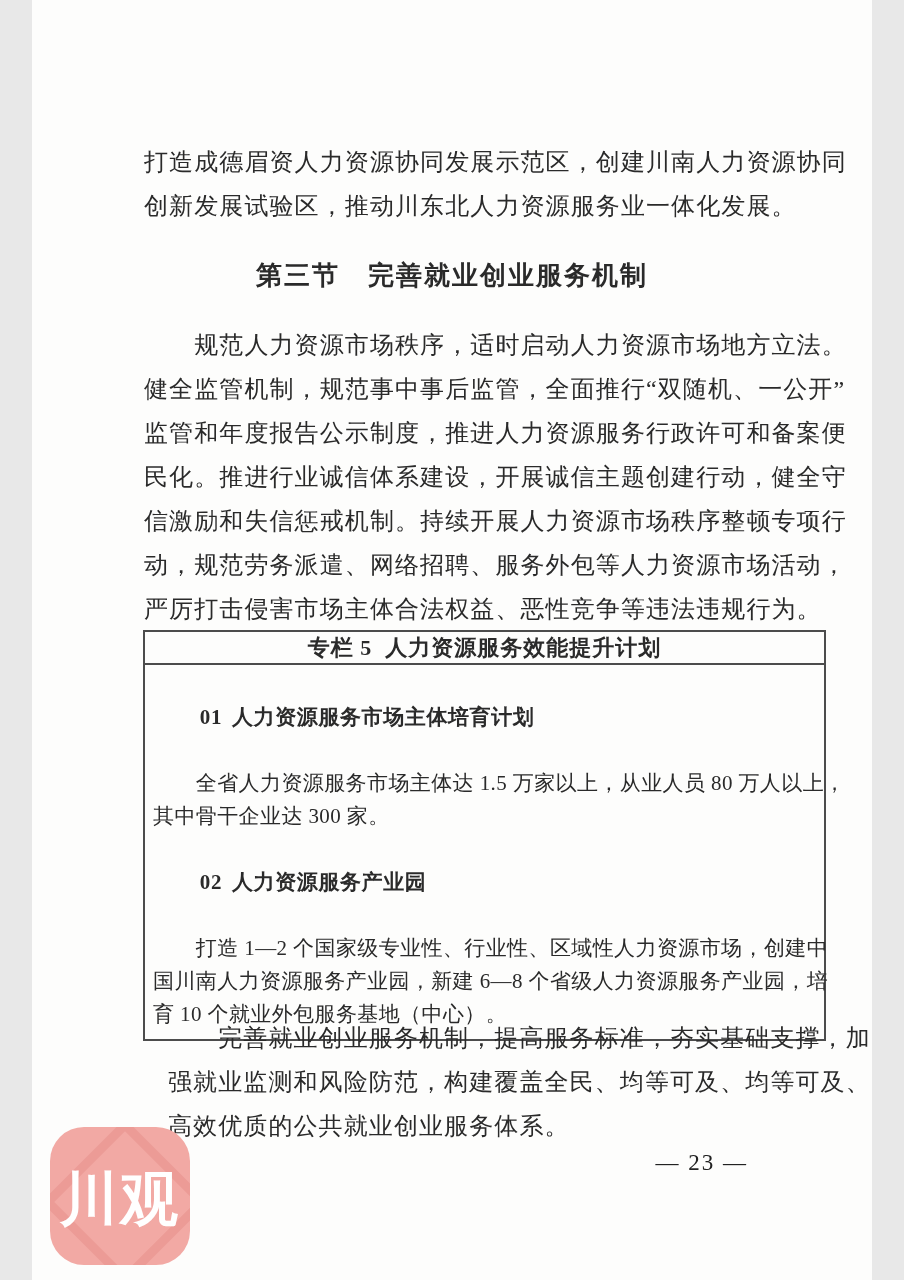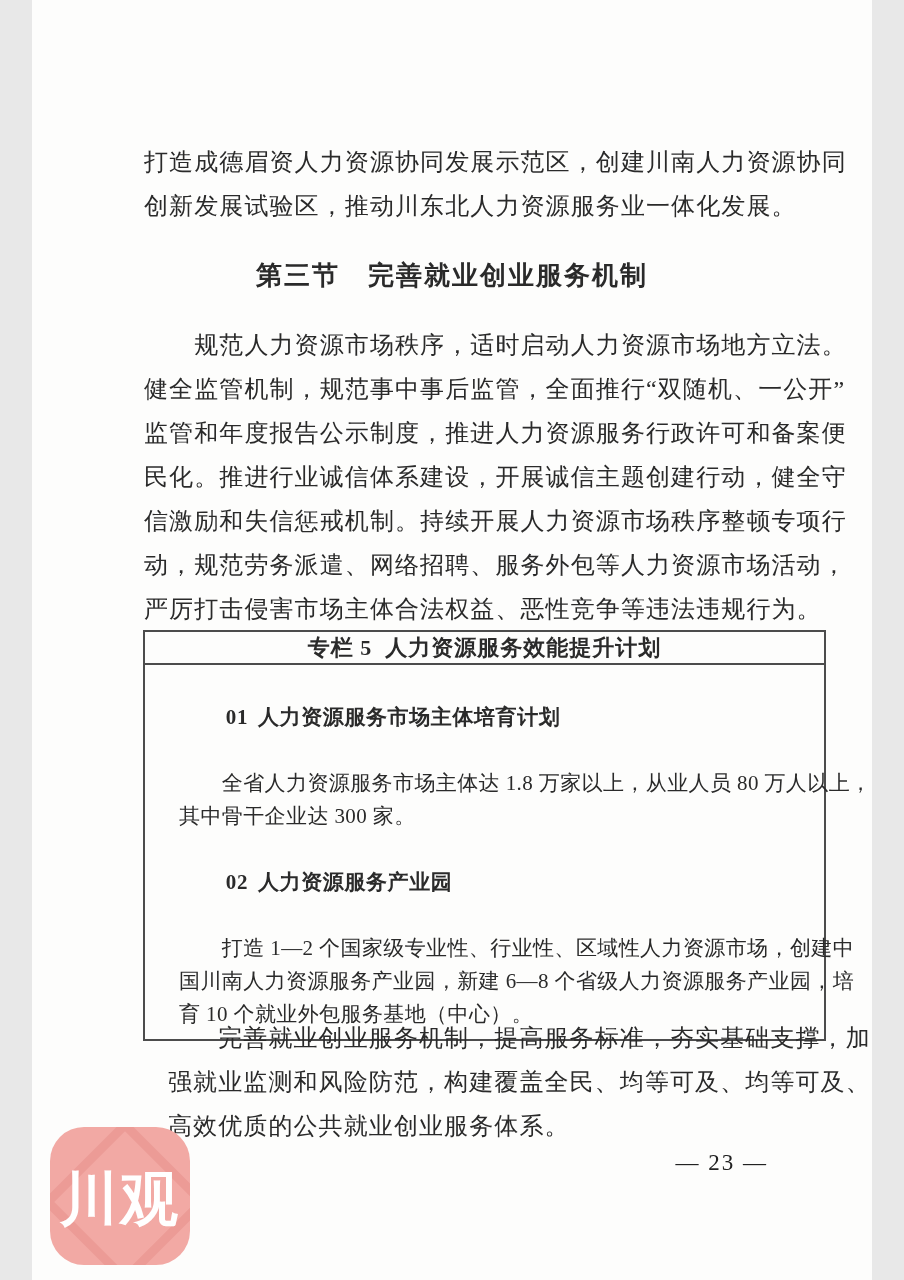--- a/index.html
+++ b/index.html
@@ -45,39 +45,38 @@
     height:31px;line-height:31px;
     text-align:center;
     font-size:22px;font-weight:bold;
     letter-spacing:1px;
     border-bottom:2px solid #4c4c4c;
     white-space:pre;
   }
   .column-box .box-body{
     padding:3px 20px 8px 8px;
     font-size:21px;
-    margin-left:26px;
   }
   .column-box .item-heading{
     line-height:33px;
     font-weight:bold;
     letter-spacing:0.6px;
     white-space:pre;
   }
   .column-box .item-heading .item-number{
     font-family:"Liberation Serif","DejaVu Serif",serif;
     margin-right:10px;
   }
   .column-box .box-line{
     line-height:33px;
     letter-spacing:0.4px;
     white-space:pre;
   }
   .page-number{
-    position:absolute;top:1150px;right:104px;
+    position:absolute;top:1150px;right:124px;
     font-size:23px;
     letter-spacing:2px;
     color:#222;
     white-space:pre;
   }
   .logo{
     position:absolute;left:18px;top:1127px;
     width:140px;height:138px;
     background:#f2a9a4;
     border-radius:34px;
@@ -121,21 +120,21 @@
     <div class="line">严厉打击侵害市场主体合法权益、恶性竞争等违法违规行为。</div>
   </div>
 
   <div class="column-box">
     <div class="box-title">专栏 5  人力资源服务效能提升计划</div>
     <div class="box-body">
 
       <div class="item-heading">
         <span class="item-number">01</span><span>人力资源服务市场主体培育计划</span>
       </div>
-      <div class="box-line">　　全省人力资源服务市场主体达 1.8 万家以上，从业人员 80 万人以上，</div>
+      <div class="box-line">　　全省人力资源服务市场主体达 1.5 万家以上，从业人员 80 万人以上，</div>
       <div class="box-line">其中骨干企业达 300 家。</div>
 
       <div class="item-heading">
         <span class="item-number">02</span><span>人力资源服务产业园</span>
       </div>
       <div class="box-line">　　打造 1—2 个国家级专业性、行业性、区域性人力资源市场，创建中</div>
       <div class="box-line">国川南人力资源服务产业园，新建 6—8 个省级人力资源服务产业园，培</div>
       <div class="box-line">育 10 个就业外包服务基地（中心）。</div>
 
     </div>

